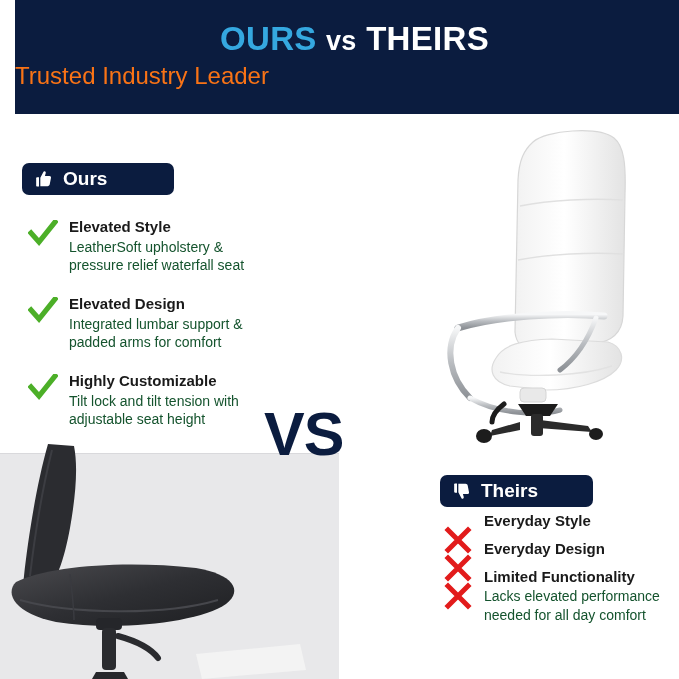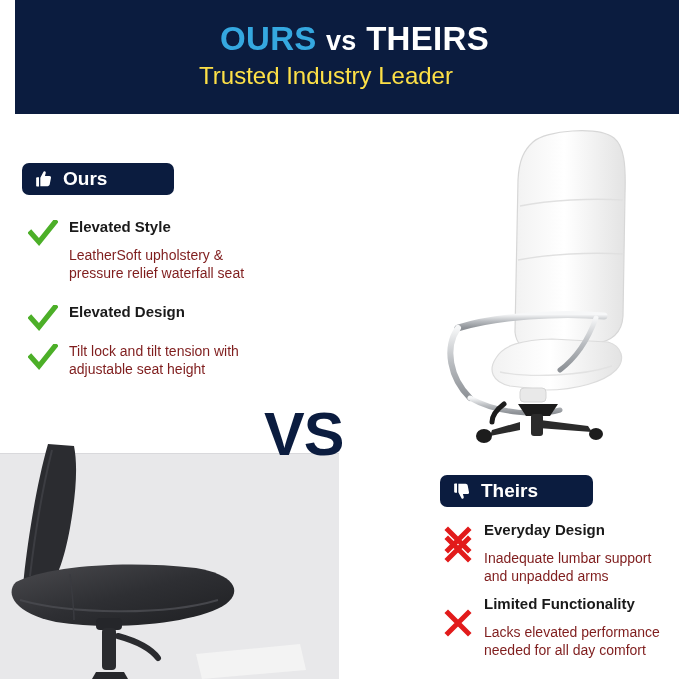--- a/index.html
+++ b/index.html
@@ -45,24 +45,24 @@
     color: #35a8e0;
   }
   .header-title .vs-small {
     font-size: 27px;
   }
   .header-sub {
     position: absolute;
     left: 0;
     top: 62px;
     width: 622px;
-    text-align: center;
+    text-align: left;
     font-size: 24px;
     font-weight: normal;
-    color: #fde047;
+    color: #f97316;
   }
 
   
   .ours-bg {
     position: absolute;
     left: 0; top: 114px;
     width: 679px; height: 340px;
     background: #ffffff;
   }
   .theirs-bg {
@@ -124,23 +124,23 @@
     height: 28px;
   }
   .feat-title {
     font-size: 15px;
     font-weight: bold;
     color: #1a1a1a;
     line-height: 1.25;
   }
   .feat-desc {
     font-size: 14px;
-    color: #7f1d1d;
+    color: #14532d;
     line-height: 1.33;
-    margin-top: 9px;
+    margin-top: 1px;
   }
 
   .theirs-list {
     position: absolute;
     left: 438px;
     top: 512px;
     width: 240px;
   }
   .theirs-item {
     position: relative;
@@ -293,27 +293,30 @@
       <div class="feat-desc" style="white-space:pre-line">LeatherSoft upholstery &amp;
 pressure relief waterfall seat</div>
     </div>
     <div class="ours-item">
       <span class="mark">
         <svg viewBox="0 0 30 28" width="30" height="28" xmlns="http://www.w3.org/2000/svg">
           <path d="M3 13 L11 22 L27 2" stroke="#4caf28" stroke-width="5.2" fill="none" stroke-linecap="square"></path>
         </svg>
       </span>
       <div class="feat-title">Elevated Design</div>
+      <div class="feat-desc" style="white-space:pre-line">Integrated lumbar support &amp;
+padded arms for comfort</div>
     </div>
     <div class="ours-item">
       <span class="mark">
         <svg viewBox="0 0 30 28" width="30" height="28" xmlns="http://www.w3.org/2000/svg">
           <path d="M3 13 L11 22 L27 2" stroke="#4caf28" stroke-width="5.2" fill="none" stroke-linecap="square"></path>
         </svg>
       </span>
+      <div class="feat-title">Highly Customizable</div>
       <div class="feat-desc" style="white-space:pre-line">Tilt lock and tilt tension with
 adjustable seat height</div>
     </div>
   </div>
 
   <div class="vs-center">VS</div>
 
   <div class="pill theirs-pill">
     <span class="thumb">
       <svg class="thumb" viewBox="0 0 24 24" xmlns="http://www.w3.org/2000/svg">
@@ -324,30 +327,29 @@
     <span class="pill-label">Theirs</span>
   </div>
 
   <div class="theirs-list">
     <div class="theirs-item">
       <span class="mark">
         <svg viewBox="0 0 28 28" width="28" height="28" xmlns="http://www.w3.org/2000/svg">
           <path d="M4 4 L24 24 M24 4 L4 24" stroke="#e21b1b" stroke-width="5" fill="none" stroke-linecap="square"></path>
         </svg>
       </span>
+      <div class="feat-title">Everyday Style</div>
     </div>
     <div class="theirs-item">
       <span class="mark">
         <svg viewBox="0 0 28 28" width="28" height="28" xmlns="http://www.w3.org/2000/svg">
           <path d="M4 4 L24 24 M24 4 L4 24" stroke="#e21b1b" stroke-width="5" fill="none" stroke-linecap="square"></path>
         </svg>
       </span>
       <div class="feat-title">Everyday Design</div>
-      <div class="feat-desc" style="white-space:pre-line">Inadequate lumbar support
-and unpadded arms</div>
     </div>
     <div class="theirs-item">
       <span class="mark">
         <svg viewBox="0 0 28 28" width="28" height="28" xmlns="http://www.w3.org/2000/svg">
           <path d="M4 4 L24 24 M24 4 L4 24" stroke="#e21b1b" stroke-width="5" fill="none" stroke-linecap="square"></path>
         </svg>
       </span>
       <div class="feat-title">Limited Functionality</div>
       <div class="feat-desc" style="white-space:pre-line">Lacks elevated performance
 needed for all day comfort</div>

